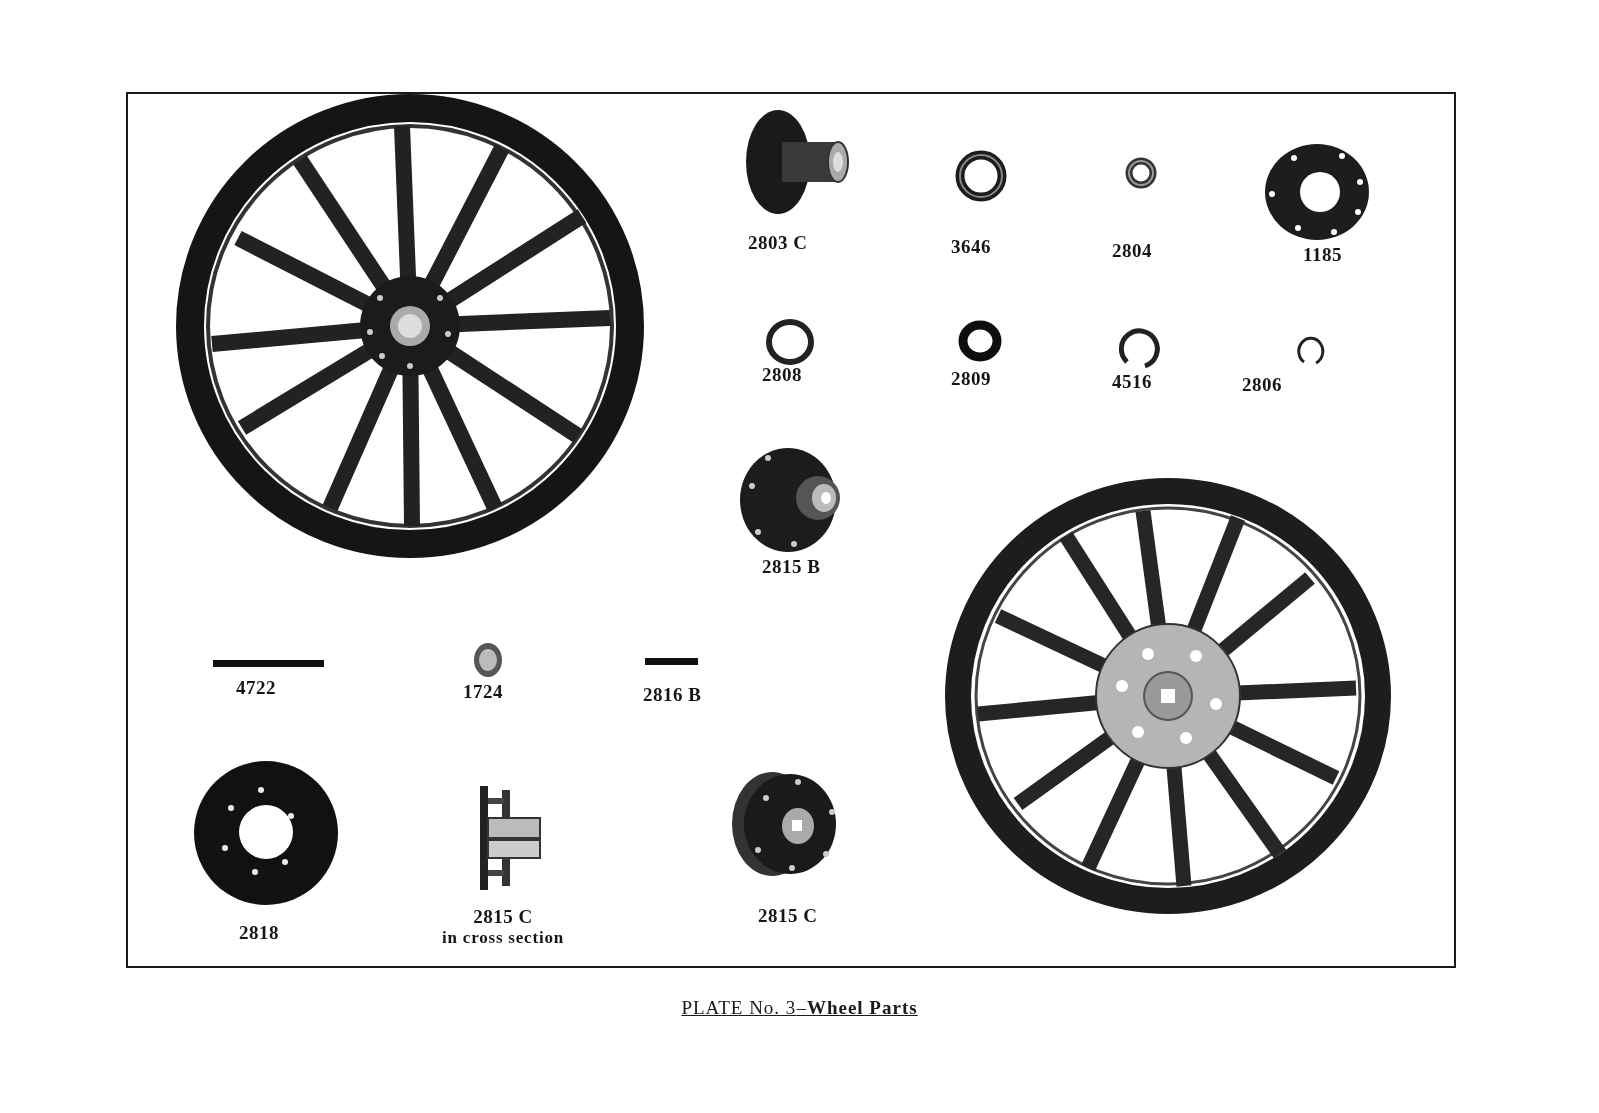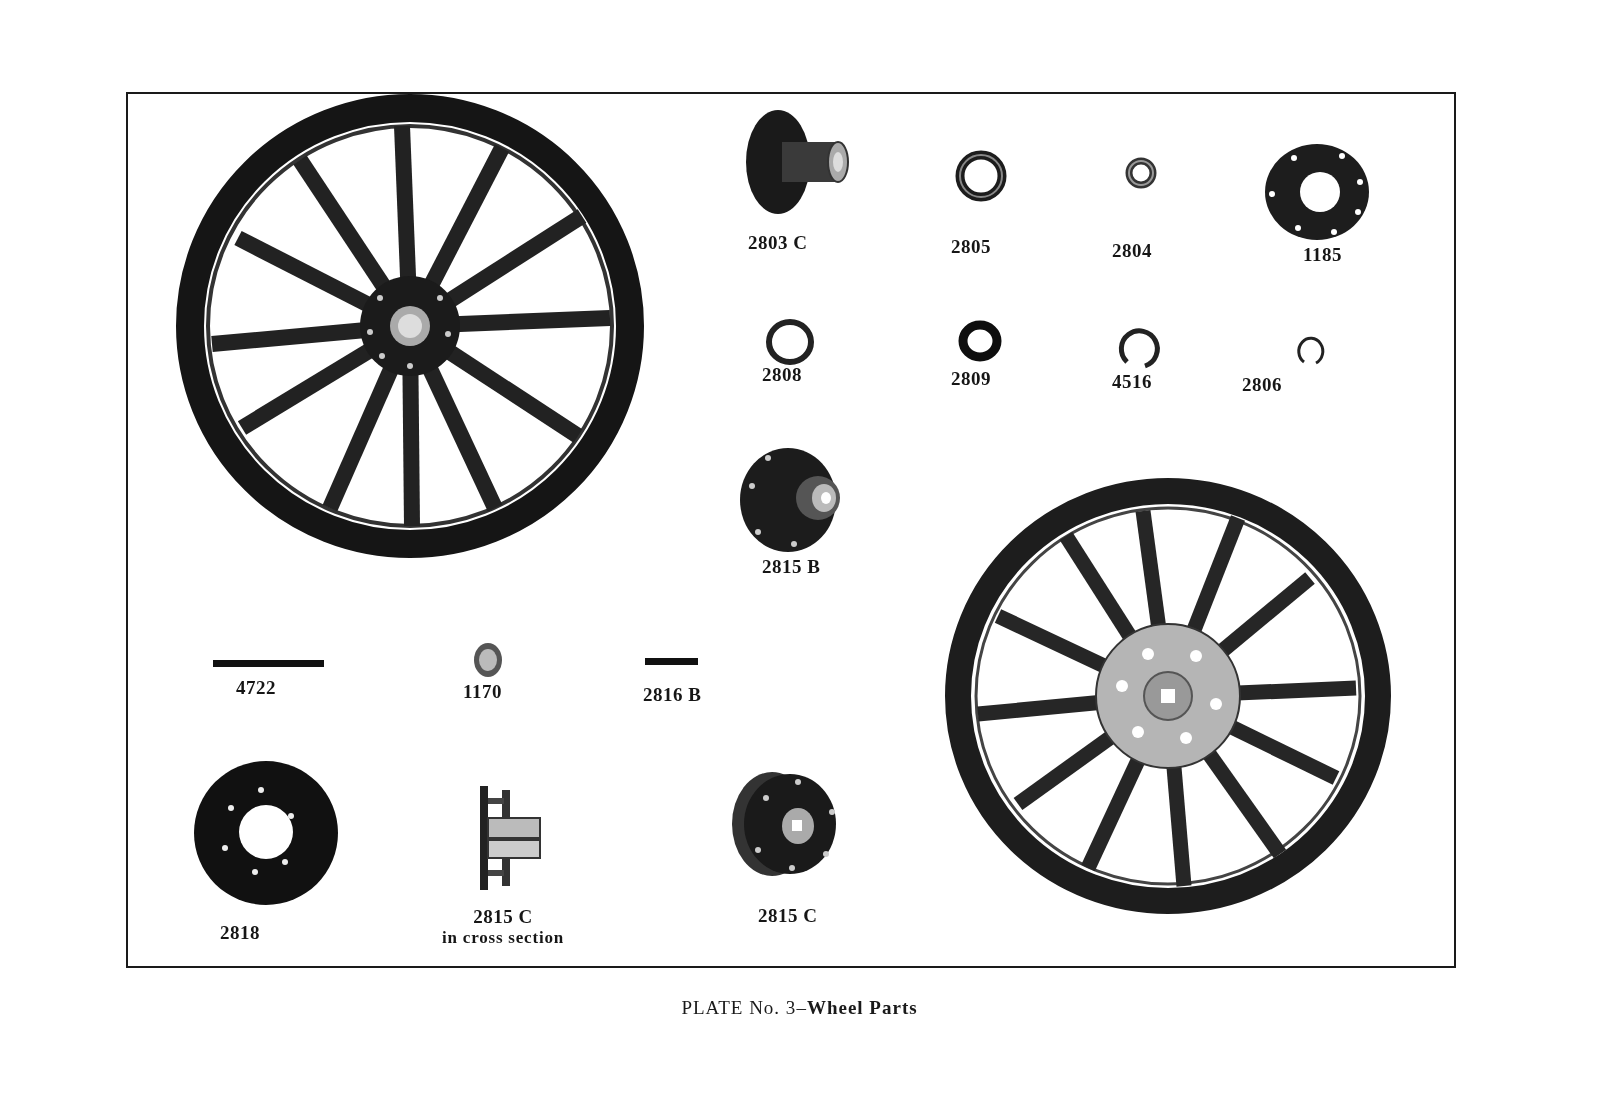--- a/index.html
+++ b/index.html
@@ -1,21 +1,21 @@
 <!DOCTYPE html>
 <html><head>
 <meta charset="utf-8">
 <style>
   html,body{margin:0;padding:0;background:#fff;}
   body{width:1599px;height:1113px;position:relative;overflow:hidden;font-family:"Liberation Serif","DejaVu Serif",serif;color:#111;}
   .frame{position:absolute;left:126px;top:92px;width:1330px;height:876px;border:2px solid #1a1a1a;box-sizing:border-box;}
   .label{position:absolute;font-weight:bold;font-size:19px;letter-spacing:0.5px;color:#161616;white-space:nowrap;text-align:center;}
   .sub{font-size:17px;display:block;letter-spacing:0.8px;}
   svg{position:absolute;overflow:visible;}
-  .caption{position:absolute;left:0;width:1599px;top:997px;text-align:center;font-size:19px;letter-spacing:1px;color:#1a1a1a;}
+  .caption{position:absolute;left:0;width:1599px;top:997px;text-align:center;font-size:19px;letter-spacing:1px;color:#1a1a1a;text-decoration:underline;}
   .caption b{font-weight:bold;}
 </style>
 </head>
 <body>
 
 <div class="frame"></div>
 
 <svg style="left:180px;top:98px" width="460" height="455" viewBox="-230 -228 460 455">
   <ellipse cx="0" cy="0" rx="220" ry="218" fill="none" stroke="#151515" stroke-width="28"></ellipse>
   <ellipse cx="0" cy="0" rx="202" ry="200" fill="none" stroke="#333" stroke-width="4"></ellipse>
@@ -81,21 +81,21 @@
   <rect x="40" y="32" width="56" height="40" fill="#3a3a3a"></rect>
   <ellipse cx="96" cy="52" rx="10" ry="20" fill="#aaa" stroke="#333" stroke-width="2"></ellipse>
   <ellipse cx="96" cy="52" rx="5" ry="10" fill="#ddd"></ellipse>
 </svg>
 <div class="label" style="left:748px;top:232px">2803 C</div>
 
 <svg style="left:955px;top:150px" width="52" height="52" viewBox="0 0 52 52">
     <circle cx="26" cy="26" r="21" fill="none" stroke="#1c1c1c" stroke-width="9"></circle>
     <circle cx="26" cy="26" r="21" fill="none" stroke="#888" stroke-width="2"></circle>
   </svg>
-<div class="label" style="left:951px;top:236px">2805</div>
+<div class="label" style="left:951px;top:236px">3646</div>
 
 <svg style="left:1124px;top:156px" width="34" height="34" viewBox="0 0 34 34">
     <circle cx="17" cy="17" r="12" fill="none" stroke="#333" stroke-width="7"></circle>
     <circle cx="17" cy="17" r="12" fill="none" stroke="#999" stroke-width="2"></circle>
   </svg>
 <div class="label" style="left:1112px;top:240px">2804</div>
 
 <svg style="left:1262px;top:142px" width="110" height="100" viewBox="0 0 110 100">
   <ellipse cx="55" cy="50" rx="52" ry="48" fill="#1d1d1d"></ellipse>
   <ellipse cx="58" cy="50" rx="20" ry="20" fill="#fff"></ellipse>
@@ -147,40 +147,40 @@
 
 <svg style="left:213px;top:659px" width="112" height="10" viewBox="0 0 112 10">
     <rect x="0" y="1" width="111" height="7" fill="#111"></rect>
   </svg>
 <div class="label" style="left:236px;top:677px">4722</div>
 
 <svg style="left:465px;top:640px" width="46" height="40" viewBox="0 0 46 40">
     <ellipse cx="23" cy="20" rx="14" ry="17" fill="#555"></ellipse>
     <ellipse cx="23" cy="20" rx="9" ry="11" fill="#bbb"></ellipse>
   </svg>
-<div class="label" style="left:463px;top:681px">1170</div>
+<div class="label" style="left:463px;top:681px">1724</div>
 
 <svg style="left:645px;top:657px" width="56" height="10" viewBox="0 0 56 10">
     <rect x="0" y="1" width="53" height="7" fill="#111"></rect>
   </svg>
 <div class="label" style="left:643px;top:684px">2816 B</div>
 
 <svg style="left:193px;top:760px" width="148" height="146" viewBox="0 0 148 146">
   <ellipse cx="73" cy="73" rx="72" ry="72" fill="#111"></ellipse>
   <ellipse cx="73" cy="72" rx="27" ry="27" fill="#fff"></ellipse>
   <g fill="#eee">
       <circle cx="68" cy="30" r="3"></circle>
       <circle cx="38" cy="48" r="3"></circle>
       <circle cx="98" cy="56" r="3"></circle>
       <circle cx="32" cy="88" r="3"></circle>
       <circle cx="92" cy="102" r="3"></circle>
       <circle cx="62" cy="112" r="3"></circle>
     </g>
 </svg>
-<div class="label" style="left:220px;top:922px">2818</div>
+<div class="label" style="left:239px;top:922px">2818</div>
 
 <svg style="left:474px;top:784px" width="72" height="110" viewBox="0 0 72 110">
   <rect x="6" y="2" width="8" height="104" fill="#222"></rect>
   <rect x="28" y="6" width="8" height="96" fill="#333"></rect>
   <rect x="14" y="14" width="16" height="6" fill="#444"></rect>
   <rect x="14" y="86" width="16" height="6" fill="#444"></rect>
   <rect x="14" y="34" width="52" height="20" fill="#bbb" stroke="#333" stroke-width="2"></rect>
   <rect x="14" y="56" width="52" height="18" fill="#ccc" stroke="#333" stroke-width="2"></rect>
 </svg>
 <div class="label" style="left:428px;top:906px;width:150px;">

